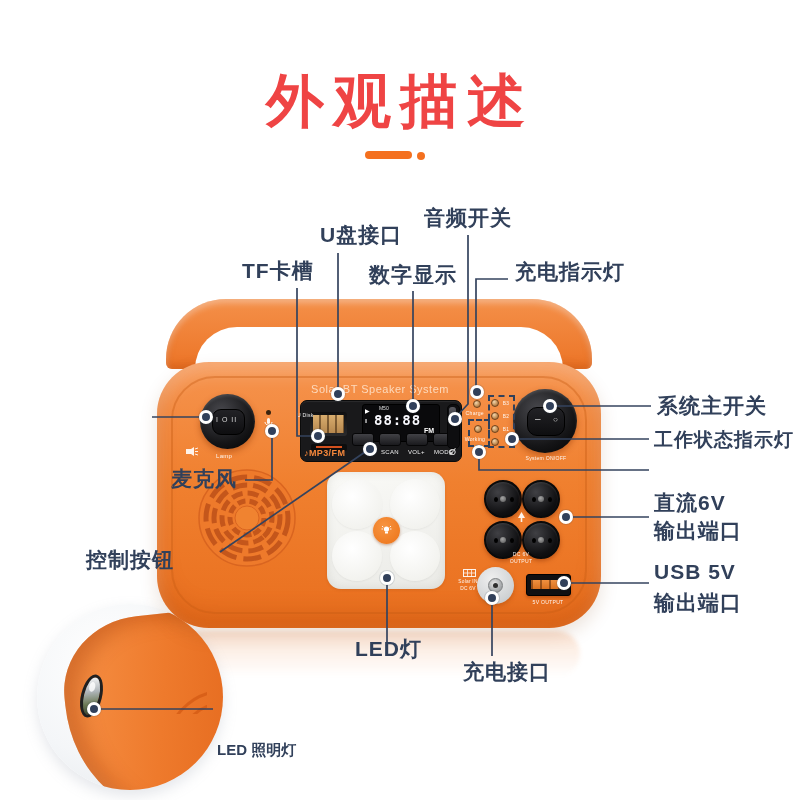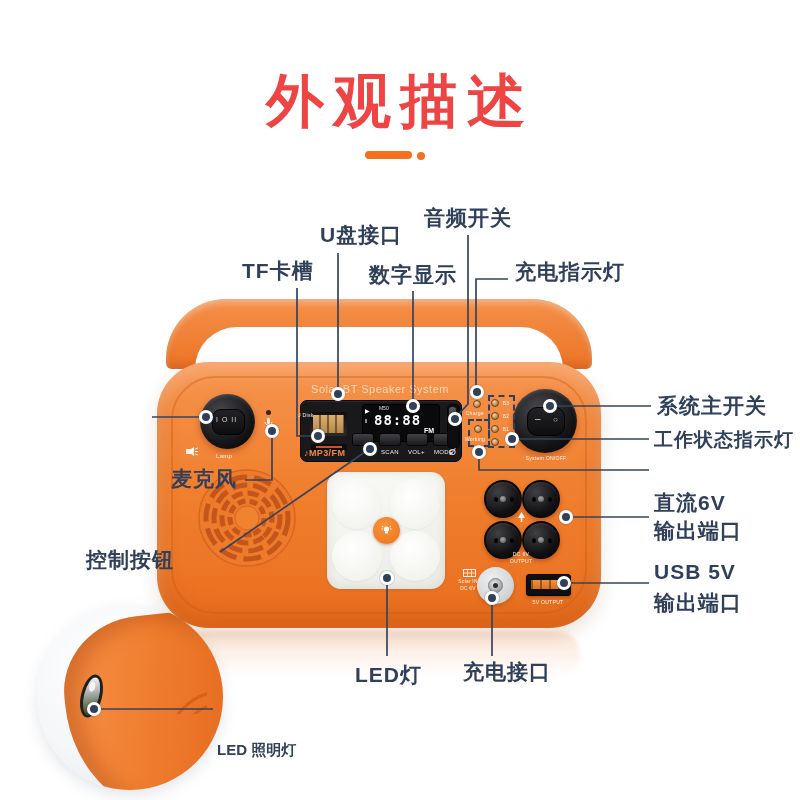--- a/index.html
+++ b/index.html
@@ -305,17 +305,17 @@
   <div class="lbl" style="left:369px;top:261px;">数字显示</div>
   <div class="lbl" style="left:515px;top:258px;">充电指示灯</div>
   <div class="lbl" style="left:171px;top:465px;">麦克风</div>
   <div class="lbl" style="left:86px;top:546px;font-family:Liberation Serif, serif;">控制按钮</div>
   <div class="lbl" style="left:657px;top:392px;">系统主开关</div>
   <div class="lbl sm" style="left:654px;top:427px;">工作状态指示灯</div>
   <div class="lbl" style="left:654px;top:489px;">直流6V</div>
   <div class="lbl" style="left:654px;top:517px;">输出端口</div>
   <div class="lbl" style="left:654px;top:560px;">USB 5V</div>
   <div class="lbl" style="left:654px;top:589px;">输出端口</div>
-  <div class="lbl" style="left:355px;top:661px;">LED灯</div>
+  <div class="lbl" style="left:355px;top:635px;">LED灯</div>
   <div class="lbl" style="left:463px;top:658px;">充电接口</div>
   <div class="lbl xs" style="left:217px;top:701px;">LED 照明灯</div>
 
 </div>
 
 </body></html>

